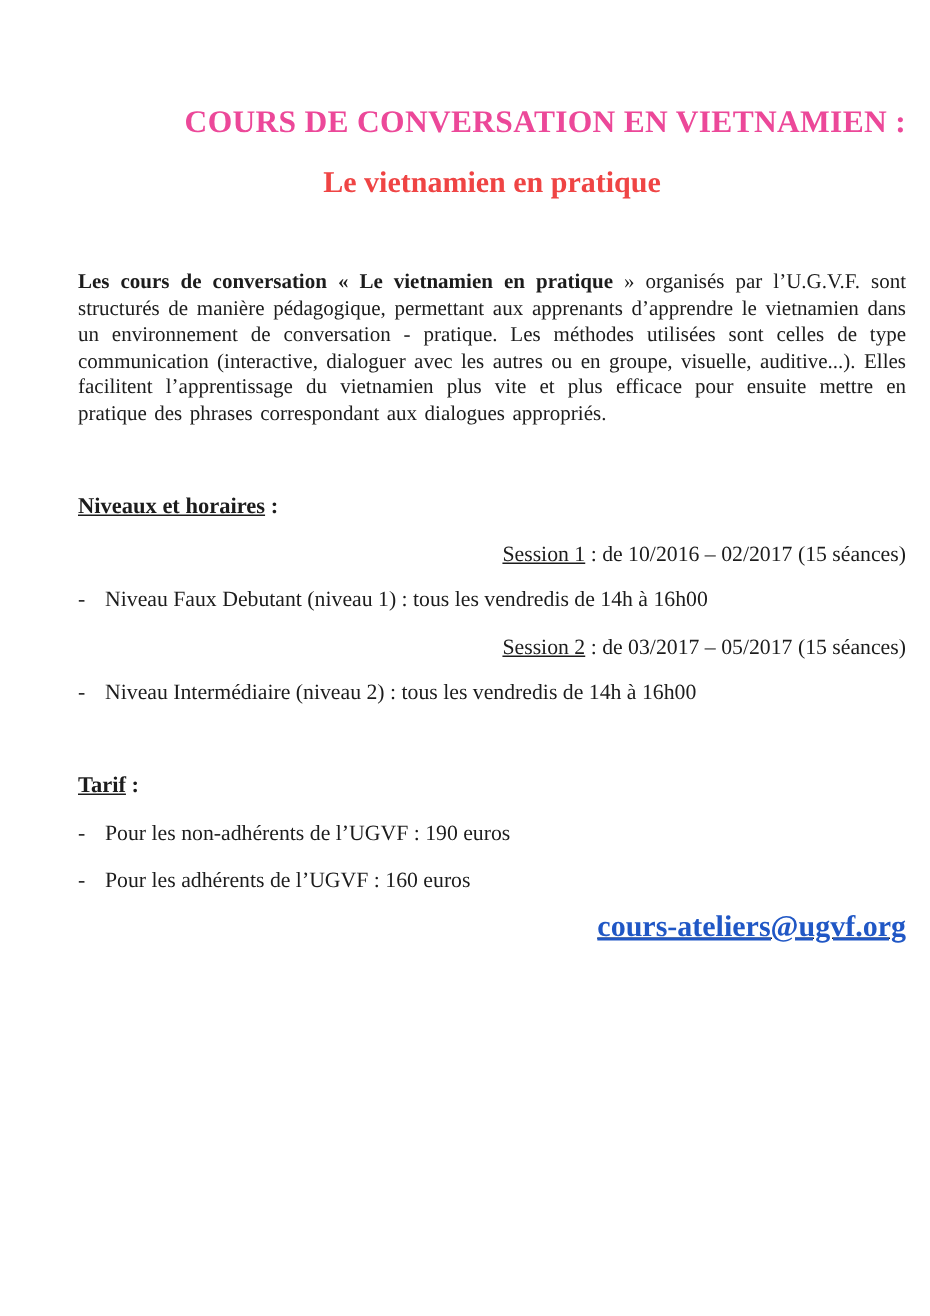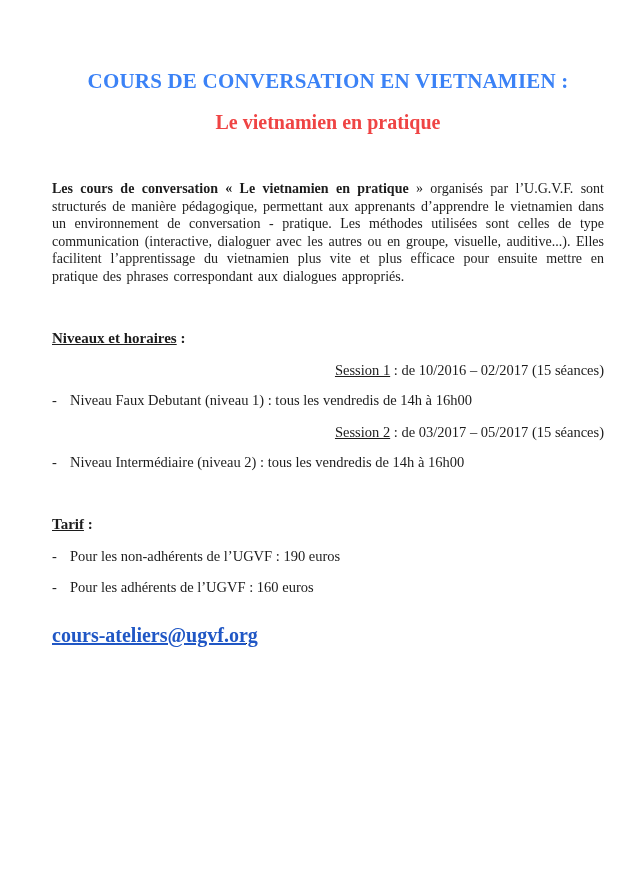--- a/index.html
+++ b/index.html
@@ -17,23 +17,23 @@
     padding: 0 16px 0 52px;
     font-family: "Liberation Serif", "DejaVu Serif", serif;
     color: #1c1c1c;
     overflow: hidden;
   }
   .doc-title {
     margin: 70px 0 0 0;
     font-size: 21px;
     line-height: 1.1;
     font-weight: bold;
-    text-align: center;
+    text-align: right;
     letter-spacing: 0.2px;
-    color: #3b82f6;
+    color: #ec4899;
   }
   .doc-subtitle {
     margin: 19px 0 0 0;
     font-size: 20px;
     line-height: 1.05;
     font-weight: bold;
     text-align: center;
     color: #ef4444;
   }
   .intro {
@@ -72,22 +72,22 @@
   .tarif-item-2 { margin-top: 13px; }
   .contact-heading {
     margin: 72px 0 0 0;
     font-size: 20px;
     line-height: 1.1;
     font-weight: bold;
     text-align: center;
     color: #111111;
   }
   .email-row {
-    margin: 28px 0 0 0;
-    text-align: left;
+    margin: 11px 0 0 0;
+    text-align: right;
     text-decoration: underline;
   }
   .email-link {
     font-size: 20px;
     line-height: 1.1;
     font-weight: bold;
     color: #2057c5;
     text-decoration: underline;
     cursor: pointer;
   }

